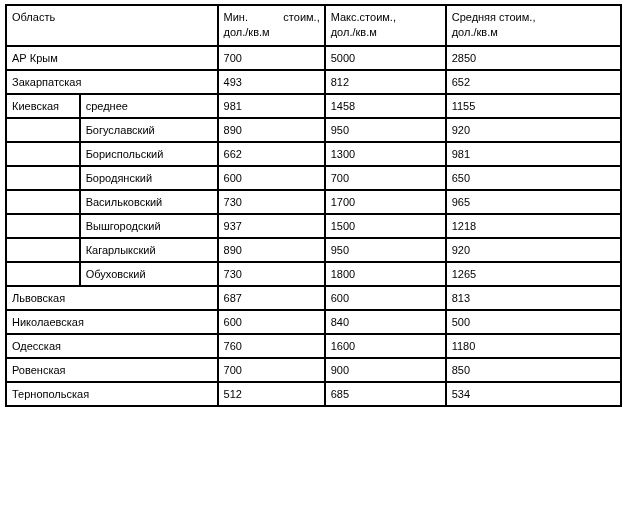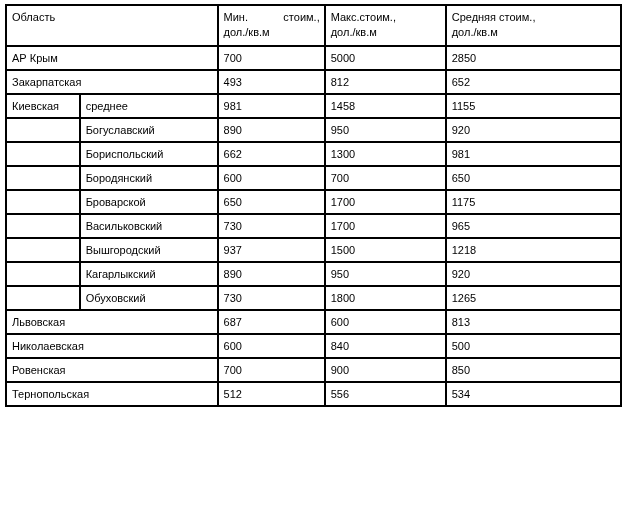--- a/index.html
+++ b/index.html
@@ -116,27 +116,20 @@
   </tr>
       <tr>
     <td></td>
     <td>Бородянский</td>
     <td>600</td>
     <td>700</td>
     <td>650</td>
   </tr>
       <tr>
     <td></td>
-    <td>Броварской</td>
-    <td>650</td>
-    <td>1700</td>
-    <td>1175</td>
-  </tr>
-      <tr>
-    <td></td>
     <td>Васильковский</td>
     <td>730</td>
     <td>1700</td>
     <td>965</td>
   </tr>
       <tr>
     <td></td>
     <td>Вышгородский</td>
     <td>937</td>
     <td>1500</td>
@@ -162,25 +155,31 @@
     <td>600</td>
     <td>813</td>
   </tr>
       <tr>
     <td colspan="2">Николаевская</td>
     <td>600</td>
     <td>840</td>
     <td>500</td>
   </tr>
       <tr>
+    <td colspan="2">Одесская</td>
+    <td>760</td>
+    <td>1600</td>
+    <td>1180</td>
+  </tr>
+      <tr>
     <td colspan="2">Ровенская</td>
     <td>700</td>
     <td>900</td>
     <td>850</td>
   </tr>
       <tr>
     <td colspan="2">Тернопольская</td>
     <td>512</td>
-    <td>556</td>
+    <td>685</td>
     <td>534</td>
   </tr>
     </tbody>
 </table>
 
 </body></html>

